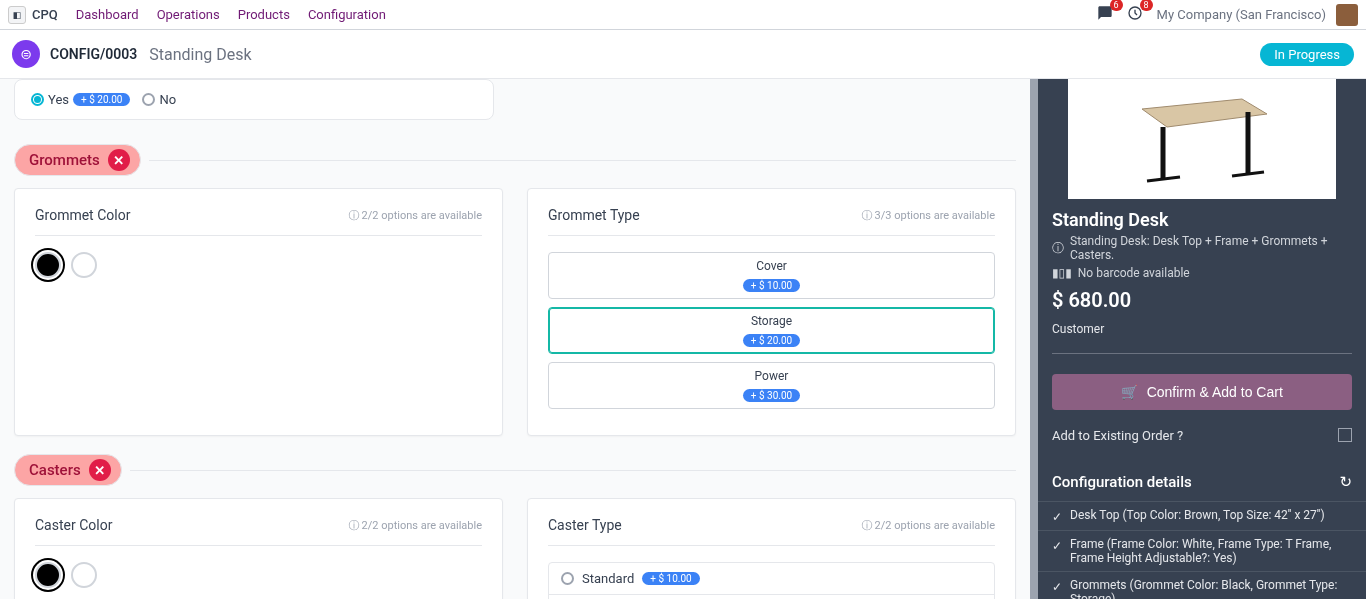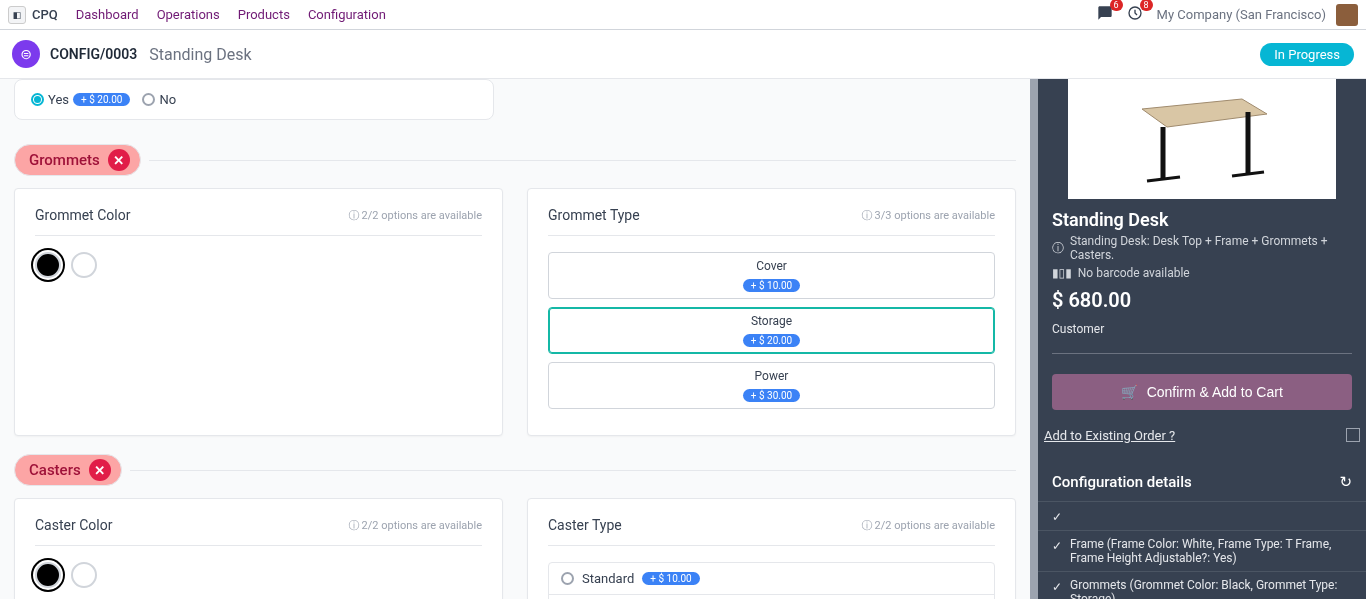--- a/index.html
+++ b/index.html
@@ -59,21 +59,21 @@
 
 .sidebar { width: 336px; background: #374151; color: #e5e7eb; display:flex; flex-direction:column; overflow-y:auto; border-left: 8px solid #9ca3af; }
 .product-img { background: #fff; height: 150px; margin: 0 30px; display:flex; align-items:center; justify-content:center; }
 .desk-svg { width: 140px; height: 120px; }
 .product-name { font-size: 18px; font-weight: 600; padding: 10px 14px 4px; color:#fff; }
 .info-line { display:flex; align-items:center; gap:6px; padding: 0 14px 4px; font-size: 12px; color: #d1d5db; }
 .price { font-size: 20px; font-weight: 600; padding: 4px 14px 10px; color:#fff; }
 .customer-row { padding: 0 14px 10px; font-size: 12px; }
 .customer-row .underline { border-bottom: 1px solid #6b7280; height: 16px; margin-top:2px; }
 .confirm-btn { margin: 10px 14px; background: #8b5f82; color:#fff; border:none; padding: 10px; border-radius: 4px; font-size: 14px; cursor:pointer; display:flex; align-items:center; justify-content:center; gap:8px; }
-.add-existing { display:flex; justify-content:space-between; padding: 8px 6px; font-size: 13px; cursor:pointer;text-decoration:underline; }
+.add-existing { display:flex; justify-content:space-between; padding: 8px 14px; font-size: 13px; cursor:pointer; }
 .checkbox-empty { width:14px; height:14px; border:1px solid #9ca3af; }
 .divider { height:1px; background:#4b5563; margin: 6px 0; }
 .config-details-head { display:flex; justify-content:space-between; align-items:center; padding: 10px 14px; font-size: 15px; font-weight:500; color:#fff; }
 .detail-line { display:flex; align-items:flex-start; gap:8px; padding: 6px 14px; font-size: 12px; border-top: 1px solid #4b5563; }
 .check-icon { flex-shrink:0; margin-top:2px; }
 
 ::-webkit-scrollbar { width: 10px; }
 ::-webkit-scrollbar-thumb { background: #9ca3af; border-radius: 5px; }
 ::-webkit-scrollbar-track { background: #e5e7eb; }
 </style>
@@ -257,20 +257,21 @@
       <span>Add to Existing Order ?</span>
       <span class="checkbox-empty"></span>
     </div>
     <div class="divider"></div>
     <div class="config-details-head">
       <span>Configuration details</span>
       <span>↻</span>
     </div>
     <div class="detail-line">
       <span class="check-icon">✓</span>
+      <span>Desk Top (Top Color: Brown, Top Size: 42'' x 27'')</span>
     </div>
     <div class="detail-line">
       <span class="check-icon">✓</span>
       <span>Frame (Frame Color: White, Frame Type: T Frame, Frame Height Adjustable?: Yes)</span>
     </div>
     <div class="detail-line">
       <span class="check-icon">✓</span>
       <span>Grommets (Grommet Color: Black, Grommet Type: Storage)</span>
     </div>
 

